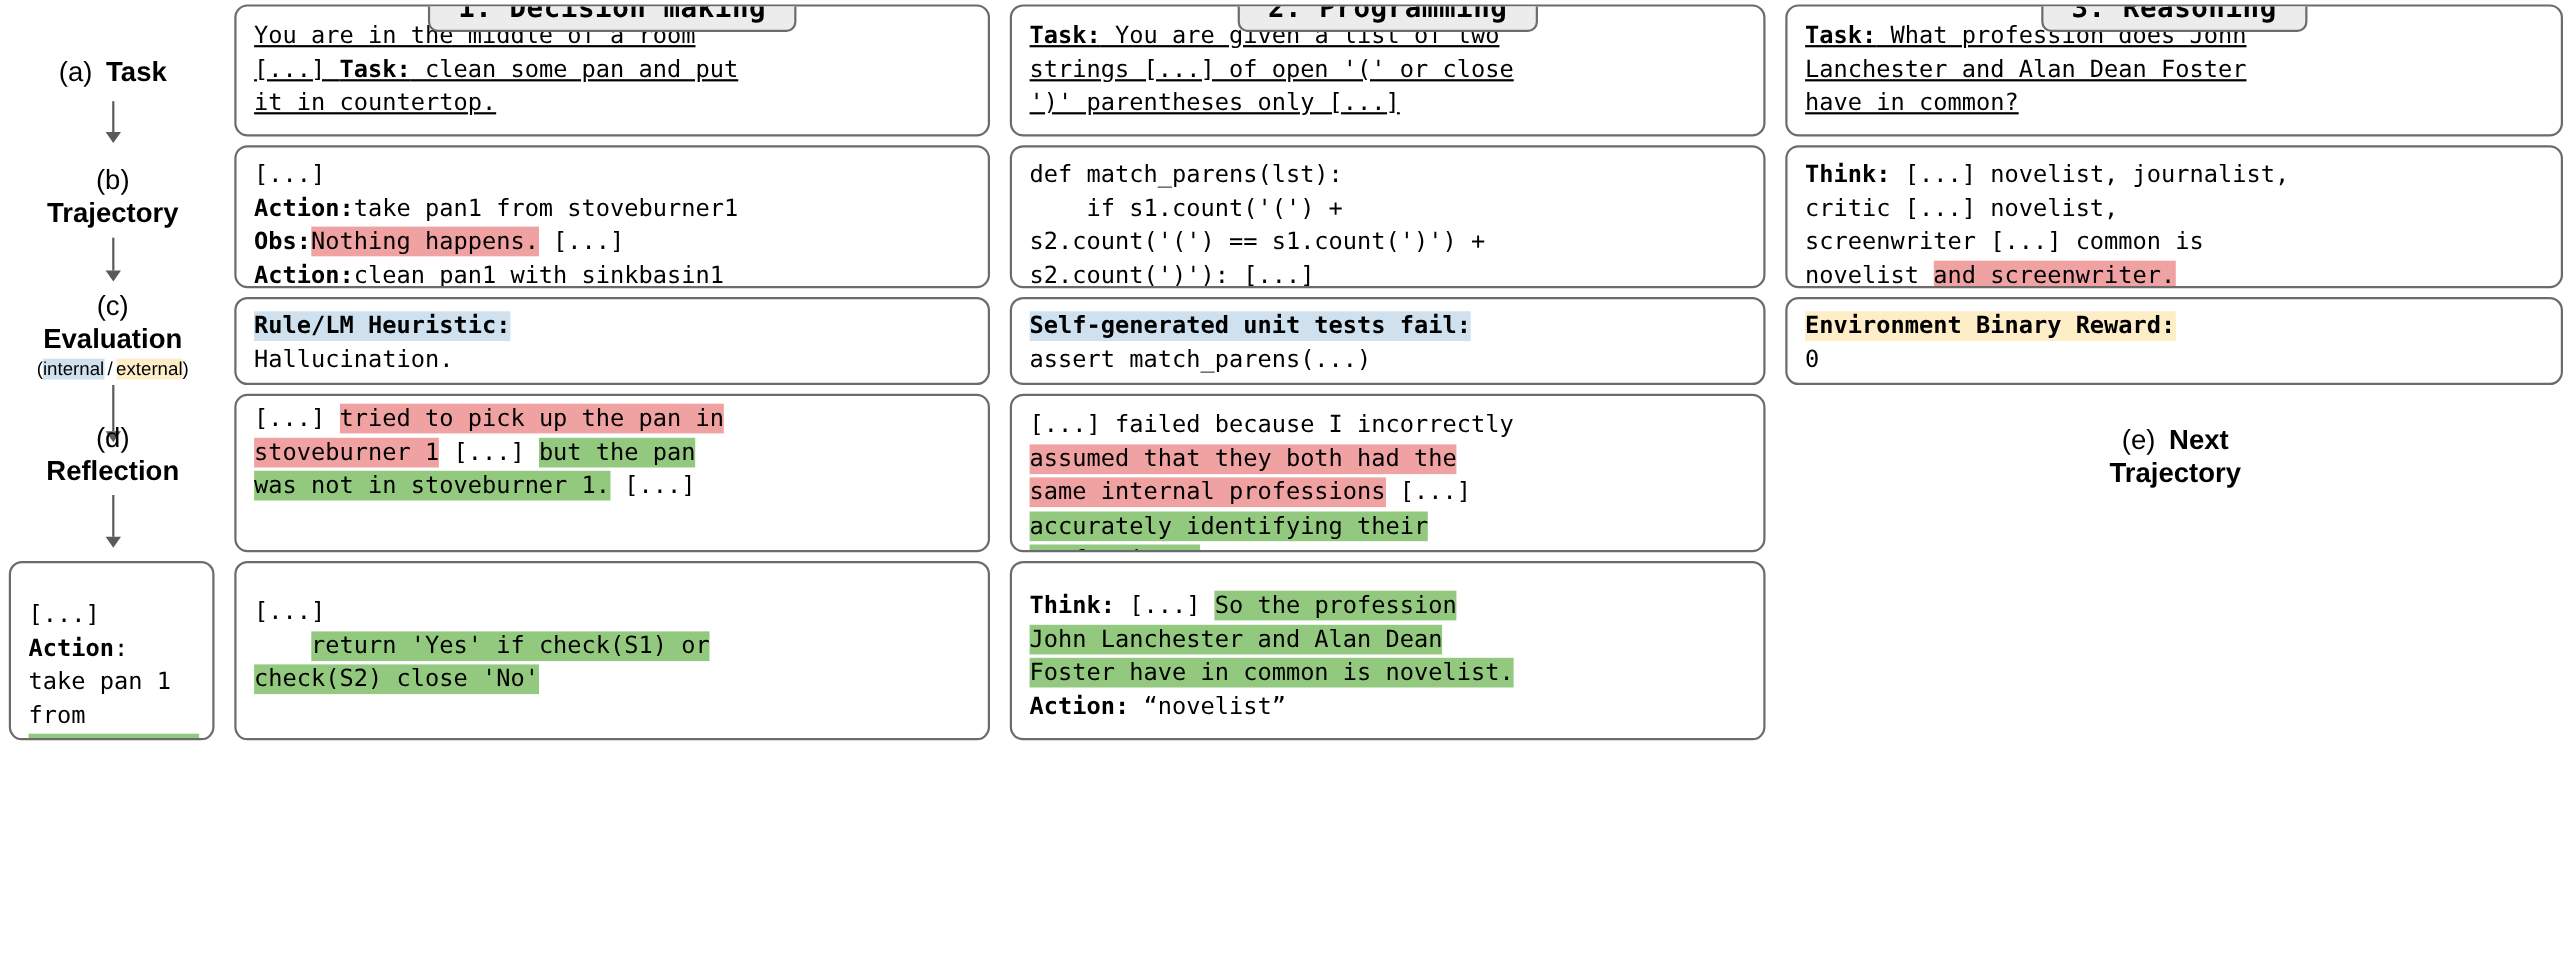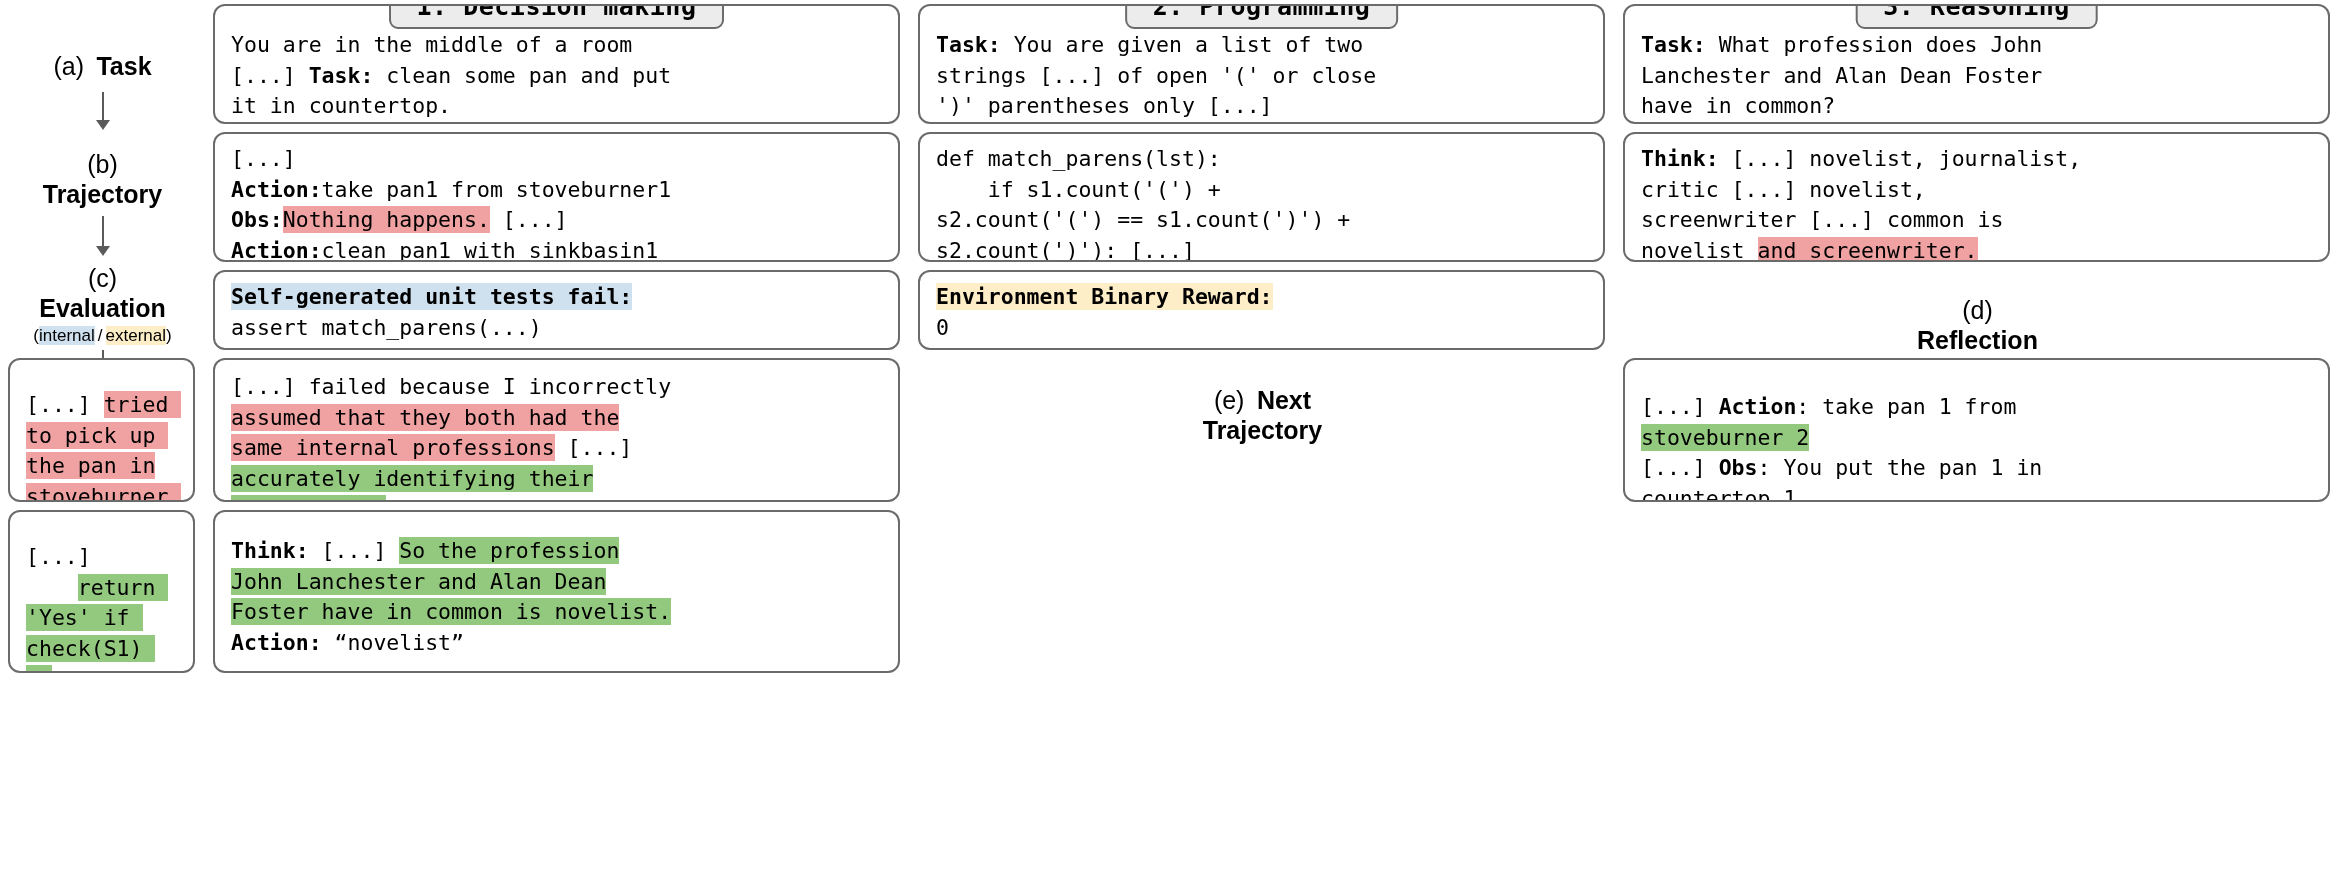--- a/index.html
+++ b/index.html
@@ -101,21 +101,21 @@
     border-radius: 12px;
     background: #fff;
     box-sizing: border-box;
     height: 100%;
     padding: 10px 12px 8px 16px;
     font-family: "DejaVu Sans Mono", "Liberation Mono", monospace;
     font-size: 21.5px;
     line-height: 1.42;
     overflow: hidden;
   }
-  .panel.tall { padding-top: 24px; }
+  .panel.tall { padding-top: 12px; text-decoration: underline; }
 
   
   .chip {
     position: absolute;
     top: -20px;
     left: 50%;
     transform: translateX(-50%);
     background: #ececec;
     border: 2px solid #6b6b6b;
     border-radius: 9px;
@@ -234,20 +234,26 @@
         <div class="rl-tag">(c)</div>
         <div class="rl-name">Evaluation</div>
         <div class="rl-sub"><span>(</span><span class="hl-int">internal</span><span class="sep-slash">/</span><span class="hl-ext">external</span><span>)</span></div>
       </div>
       <div class="arrow" style="top:84px;">
         <div class="shaft" style="height:42px;"></div>
         <div class="head"></div>
       </div>
     </div>
 
+    <div class="cell">
+      <div class="panel">
+        <div class="ln"><span class="b hl-blue">Rule/LM Heuristic:</span>
+<span>Hallucination.</span></div>
+      </div>
+    </div>
 
     <div class="cell">
       <div class="panel">
         <div class="ln"><span class="b hl-blue">Self-generated unit tests fail:</span>
 <span>assert match_parens(...)</span></div>
       </div>
     </div>
 
     <div class="cell">
       <div class="panel">
@@ -261,21 +267,21 @@
         <div class="rl-tag">(d)</div>
         <div class="rl-name">Reflection</div>
       </div>
       <div class="arrow" style="top:96px;">
         <div class="shaft" style="height:38px;"></div>
         <div class="head"></div>
       </div>
     </div>
 
     <div class="cell">
-      <div class="panel" style="padding-top:30px;">
+      <div class="panel" style="padding-top:6px;">
         <div class="ln">[...] <span class="hl-red">tried to pick up the pan in</span>
 <span class="hl-red">stoveburner 1</span> [...] <span class="hl-green">but the pan</span>
 <span class="hl-green">was not in stoveburner 1.</span> [...]</div>
       </div>
     </div>
 
 
     <div class="cell">
       <div class="panel" style="padding-top:12px;">
         <div class="ln">[...] failed because I incorrectly

